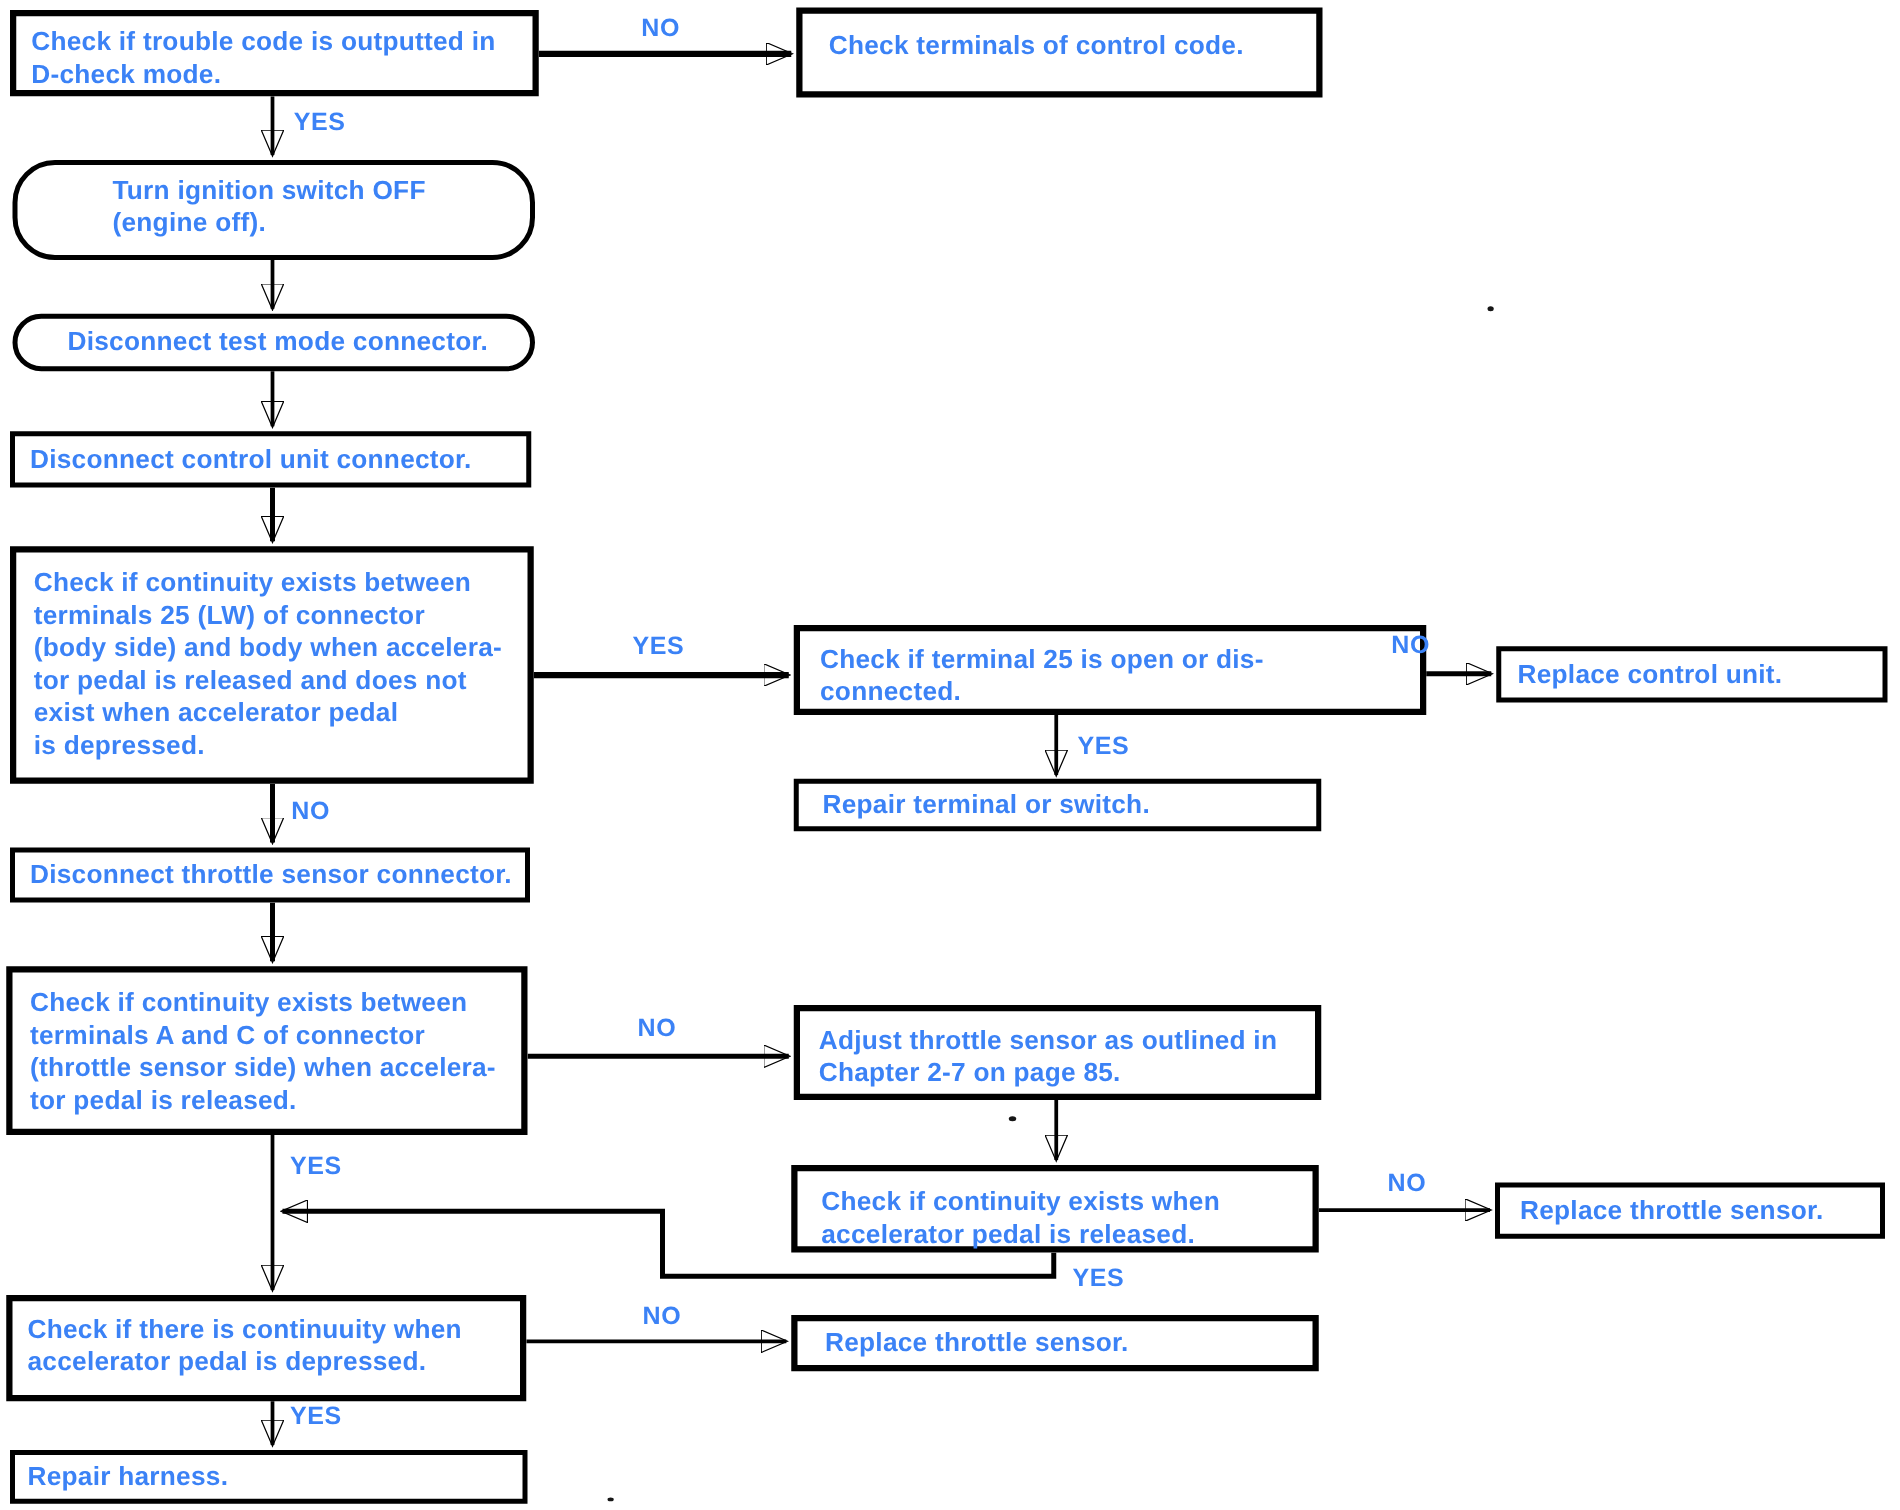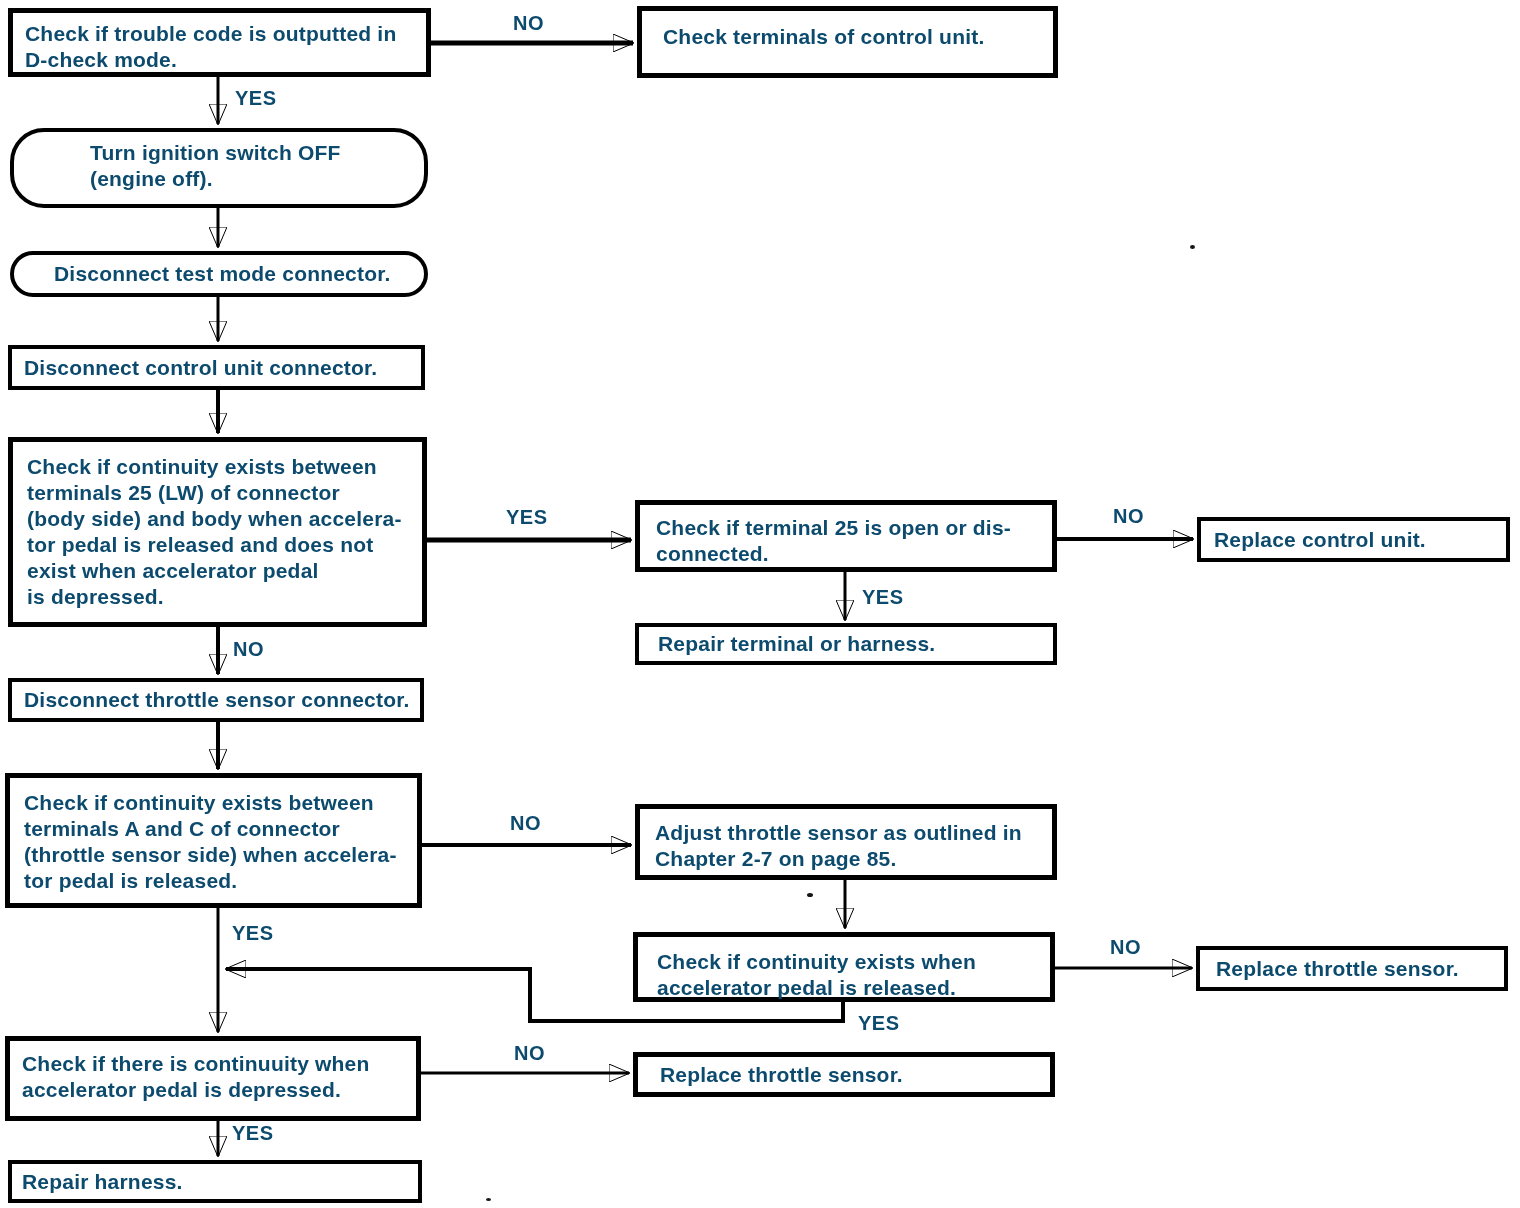--- a/index.html
+++ b/index.html
@@ -6,21 +6,21 @@
     margin: 0;
     padding: 0;
     background: #ffffff;
   }
   .stage {
     position: relative;
     width: 1520px;
     height: 1208px;
     background: #ffffff;
     font-family: "Liberation Sans", sans-serif;
-    color: #0c4a6e;
+    color: #3b82f6;
     overflow: hidden;
   }
   .wires {
     position: absolute;
     left: 0;
     top: 0;
   }
   .wires line, .wires path {
     stroke: #000;
     fill: none;
@@ -78,42 +78,42 @@
     <line x1="1055" y1="968" x2="1192" y2="968" stroke-width="3" marker-end="url(#ah)"></line>
     <line x1="218" y1="908" x2="218" y2="1032" stroke-width="3" marker-end="url(#ah)"></line>
     <path d="M843,1002 L843,1021 L530,1021 L530,969 L226,969" stroke-width="4" marker-end="url(#ah)"></path>
     <line x1="421" y1="1073" x2="629" y2="1073" stroke-width="3" marker-end="url(#ah)"></line>
     <line x1="218" y1="1108" x2="218" y2="1156" stroke-width="3" marker-end="url(#ah)"></line>
   </svg>
 
   <div class="node thick" style="left:8px; top:8px; width:423px; height:69px; padding:8px 8px 0 12px;">Check if trouble code is outputted in
 D-check mode.</div>
 
-  <div class="node thick" style="left:637px; top:6px; width:421px; height:72px; padding:13px 8px 0 21px;">Check terminals of control unit.</div>
+  <div class="node thick" style="left:637px; top:6px; width:421px; height:72px; padding:13px 8px 0 21px;">Check terminals of control code.</div>
 
   <div class="node round" style="left:10px; top:128px; width:418px; height:80px; padding:8px 8px 0 76px;">Turn ignition switch OFF
 (engine off).</div>
 
   <div class="node vc" style="left:8px; top:345px; width:417px; height:45px; padding-left:12px;">Disconnect control unit connector.</div>
 
   <div class="node round small vc" style="left:10px; top:251px; width:418px; height:46px; padding-left:40px;">Disconnect test mode connector.</div>
 
   <div class="node thick" style="left:8px; top:437px; width:419px; height:190px; padding:12px 8px 0 14px;">Check if continuity exists between
 terminals 25 (LW) of connector
 (body side) and body when accelera-
 tor pedal is released and does not
 exist when accelerator pedal
 is depressed.</div>
 
-  <div class="node thick" style="left:635px; top:500px; width:422px; height:72px; padding:10px 8px 0 16px;">Check if terminal 25 is open or dis-
+  <div class="node thick" style="left:635px; top:500px; width:506px; height:72px; padding:10px 8px 0 16px;">Check if terminal 25 is open or dis-
 connected.</div>
 
   <div class="node vc" style="left:1197px; top:517px; width:313px; height:45px; padding-left:13px;">Replace control unit.</div>
 
-  <div class="node vc" style="left:635px; top:623px; width:422px; height:42px; padding-left:19px;">Repair terminal or harness.</div>
+  <div class="node vc" style="left:635px; top:623px; width:422px; height:42px; padding-left:19px;">Repair terminal or switch.</div>
 
   <div class="node vc" style="left:8px; top:678px; width:416px; height:44px; padding-left:12px;">Disconnect throttle sensor connector.</div>
 
   <div class="node thick" style="left:5px; top:773px; width:417px; height:135px; padding:12px 8px 0 14px;">Check if continuity exists between
 terminals A and C of connector
 (throttle sensor side) when accelera-
 tor pedal is released.</div>
 
   <div class="node thick" style="left:635px; top:804px; width:422px; height:76px; padding:11px 8px 0 15px;">Adjust throttle sensor as outlined in
 Chapter 2-7 on page 85.</div>

